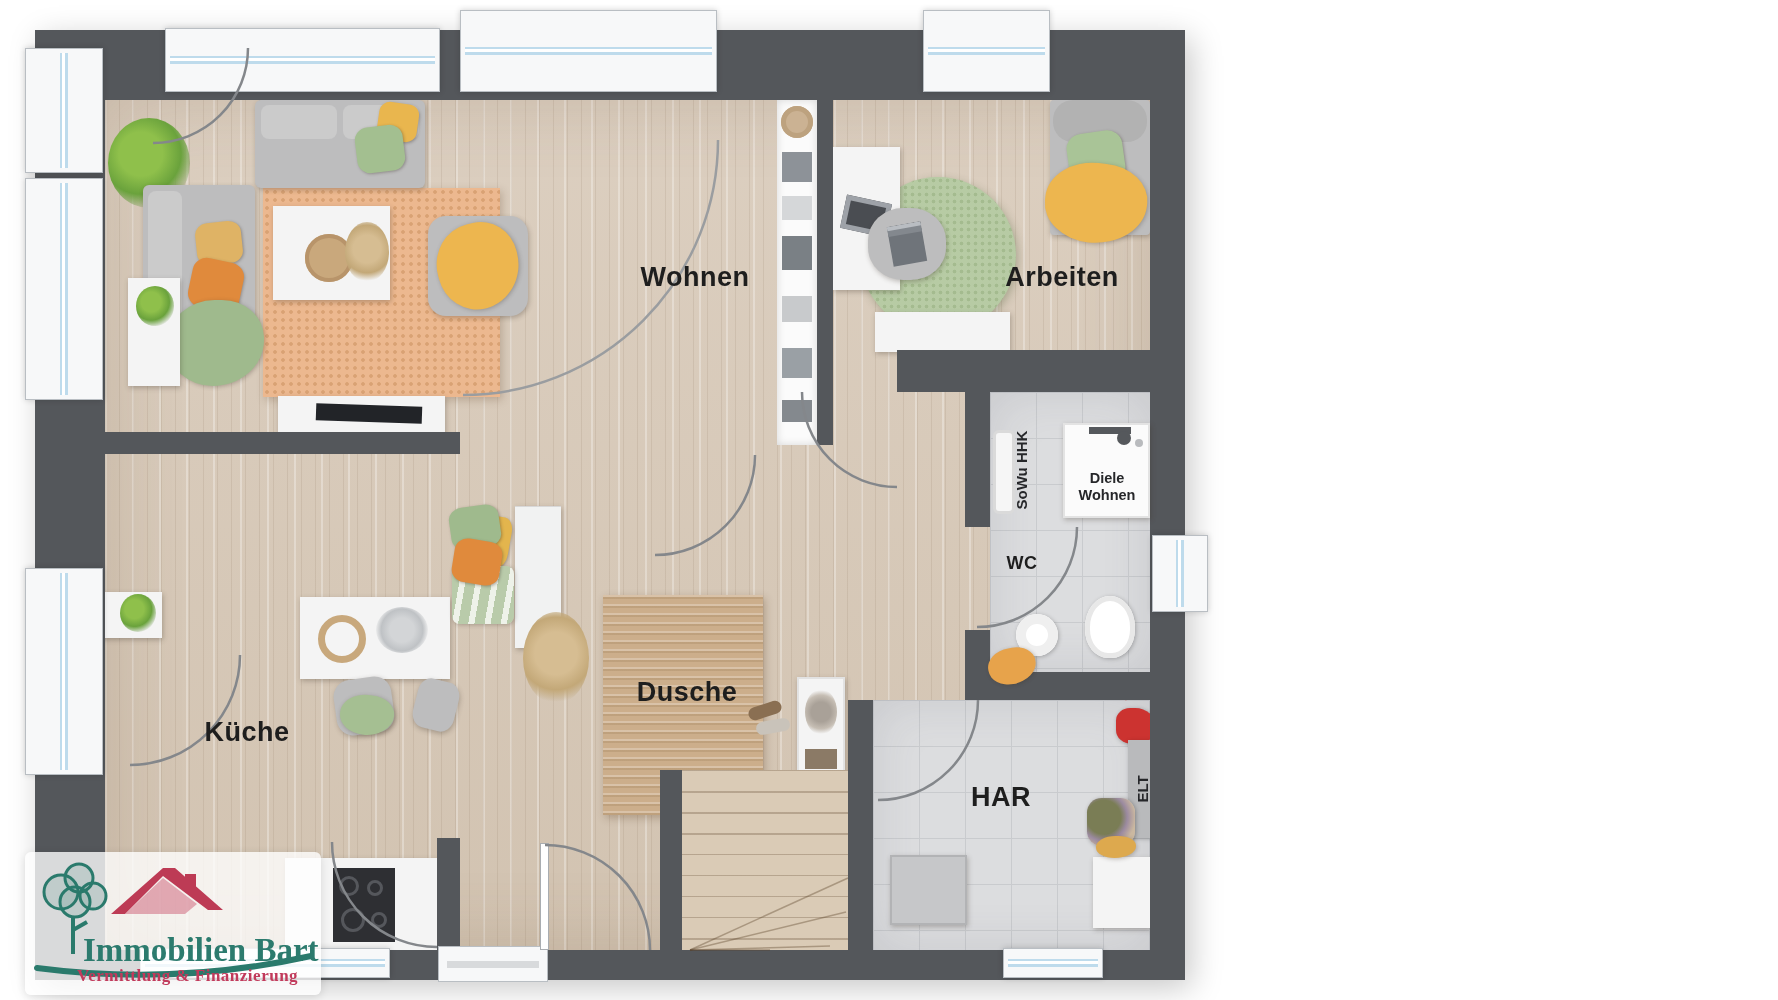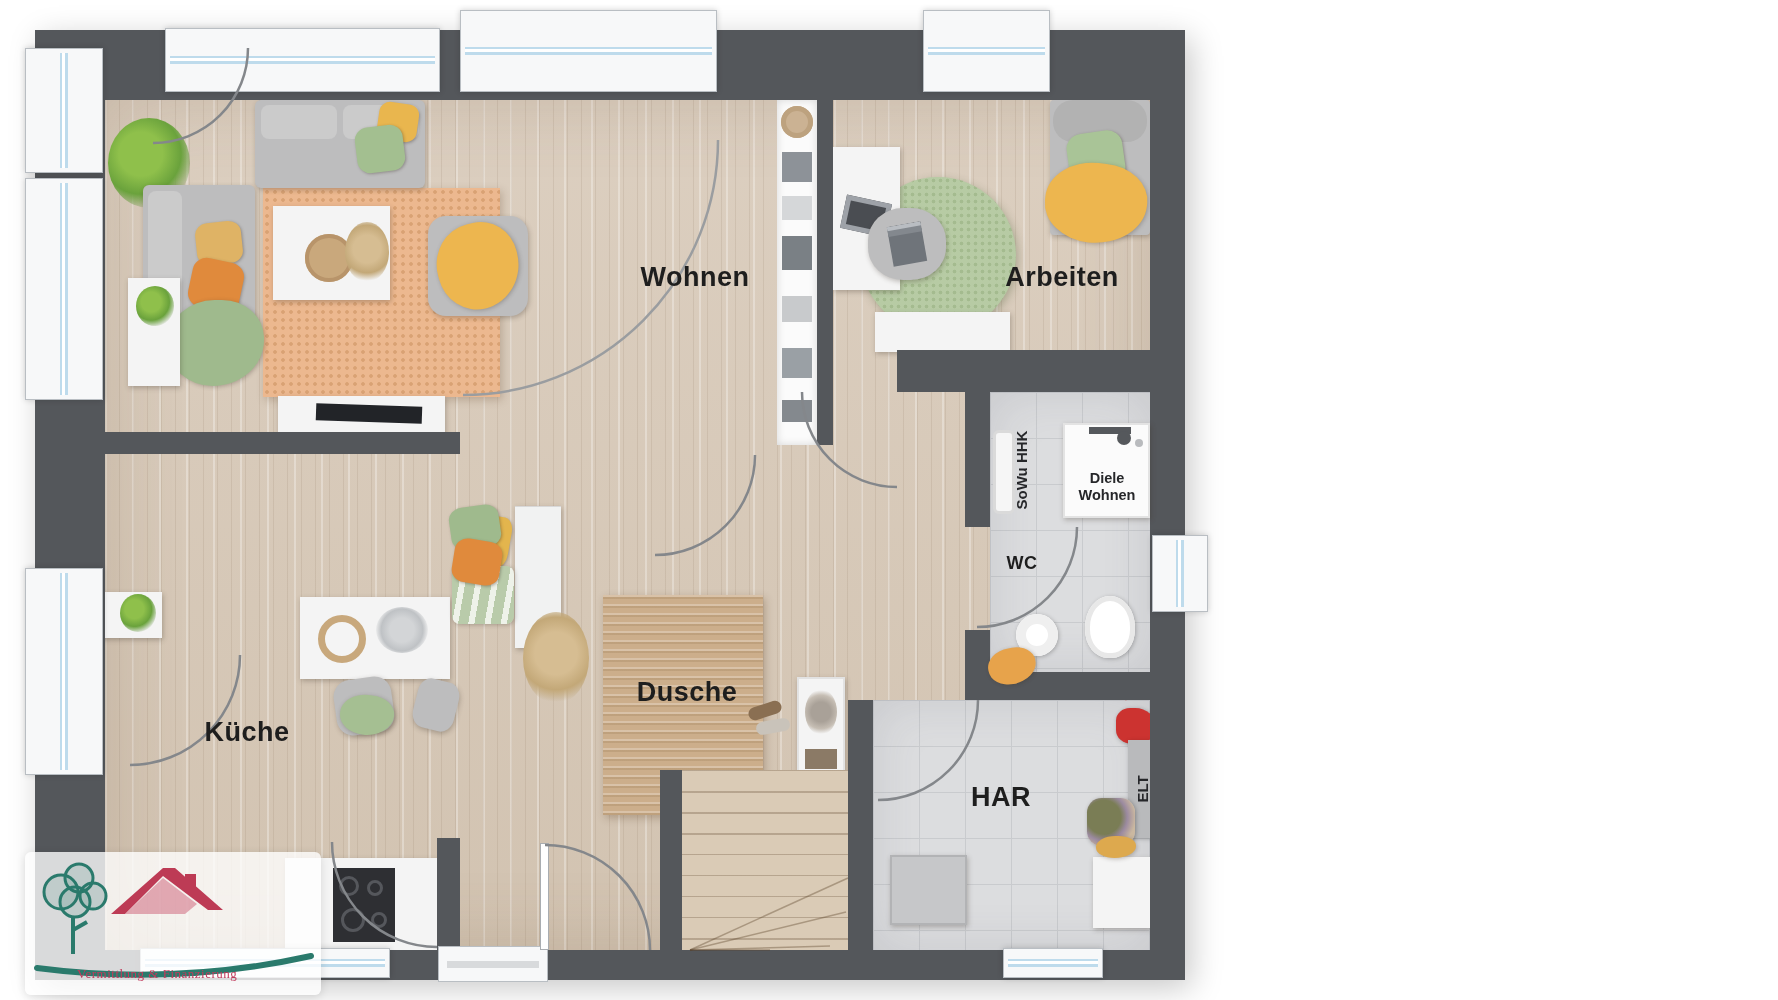--- a/index.html
+++ b/index.html
@@ -52,21 +52,21 @@
   .rug-green{border-radius:50%;background-color:#b7cba4;
      background-image:radial-gradient(#a4bb8f 1.5px, transparent 2.2px);background-size:7px 7px;
      box-shadow:2px 3px 8px rgba(60,80,40,.3);}
   .stairs{background-color:#dacbb6;
      background-image:repeating-linear-gradient(180deg, rgba(90,65,40,.28) 0 1.5px, transparent 1.5px 21px);}
   .books{background:#fbfbfb;}
   
   .logo-box{background:rgba(255,255,255,.78);border-radius:6px;box-shadow:0 2px 10px rgba(0,0,0,.12);z-index:10;}
   .logo-title{position:absolute;font-family:"Liberation Serif",serif;font-weight:600;font-size:33px;
       color:#2c7b6e;white-space:nowrap;}
-  .logo-tag{position:absolute;font-family:"Liberation Serif",serif;font-weight:normal;font-size:13px;
+  .logo-tag{position:absolute;font-family:"Liberation Serif",serif;font-weight:bold;font-size:17px;
       color:#c13a5b;white-space:nowrap;letter-spacing:.5px;text-align:right;}
   svg.overlay{position:absolute;left:0;top:0;z-index:5;pointer-events:none;}
   .plan-shadow{box-shadow:6px 8px 30px rgba(0,0,0,.22);}
 </style>
 </head>
 <body>
 
 <div class="canvas">
 
   <div class="abs plan-shadow" style="left:35px;top:30px;width:1150px;height:950px;"></div>
@@ -276,16 +276,17 @@
       </g>
 
       <g>
         <path d="M86,62 L138,16 L150,16 L198,58 L183,58 L138,24 L100,62 Z" fill="#bd3b55"></path>
         <path d="M100,62 L138,26 L172,52 L160,62 Z" fill="#d06a80" opacity=".55"></path>
         <rect x="160" y="22" width="11" height="18" fill="#bd3b55"></rect>
       </g>
 
       <path d="M12,116 Q150,134 286,104" stroke="#2a7a6c" stroke-width="6" fill="none" stroke-linecap="round"></path>
     </svg>
+    <div class="logo-title" style="left:58px;top:80px;">Immobilien Bart</div>
     <div class="logo-tag" style="left:52px;top:114px;">Vermittlung &amp; Finanzierung</div>
   </div>
 
 </div>
 
 </body></html>

